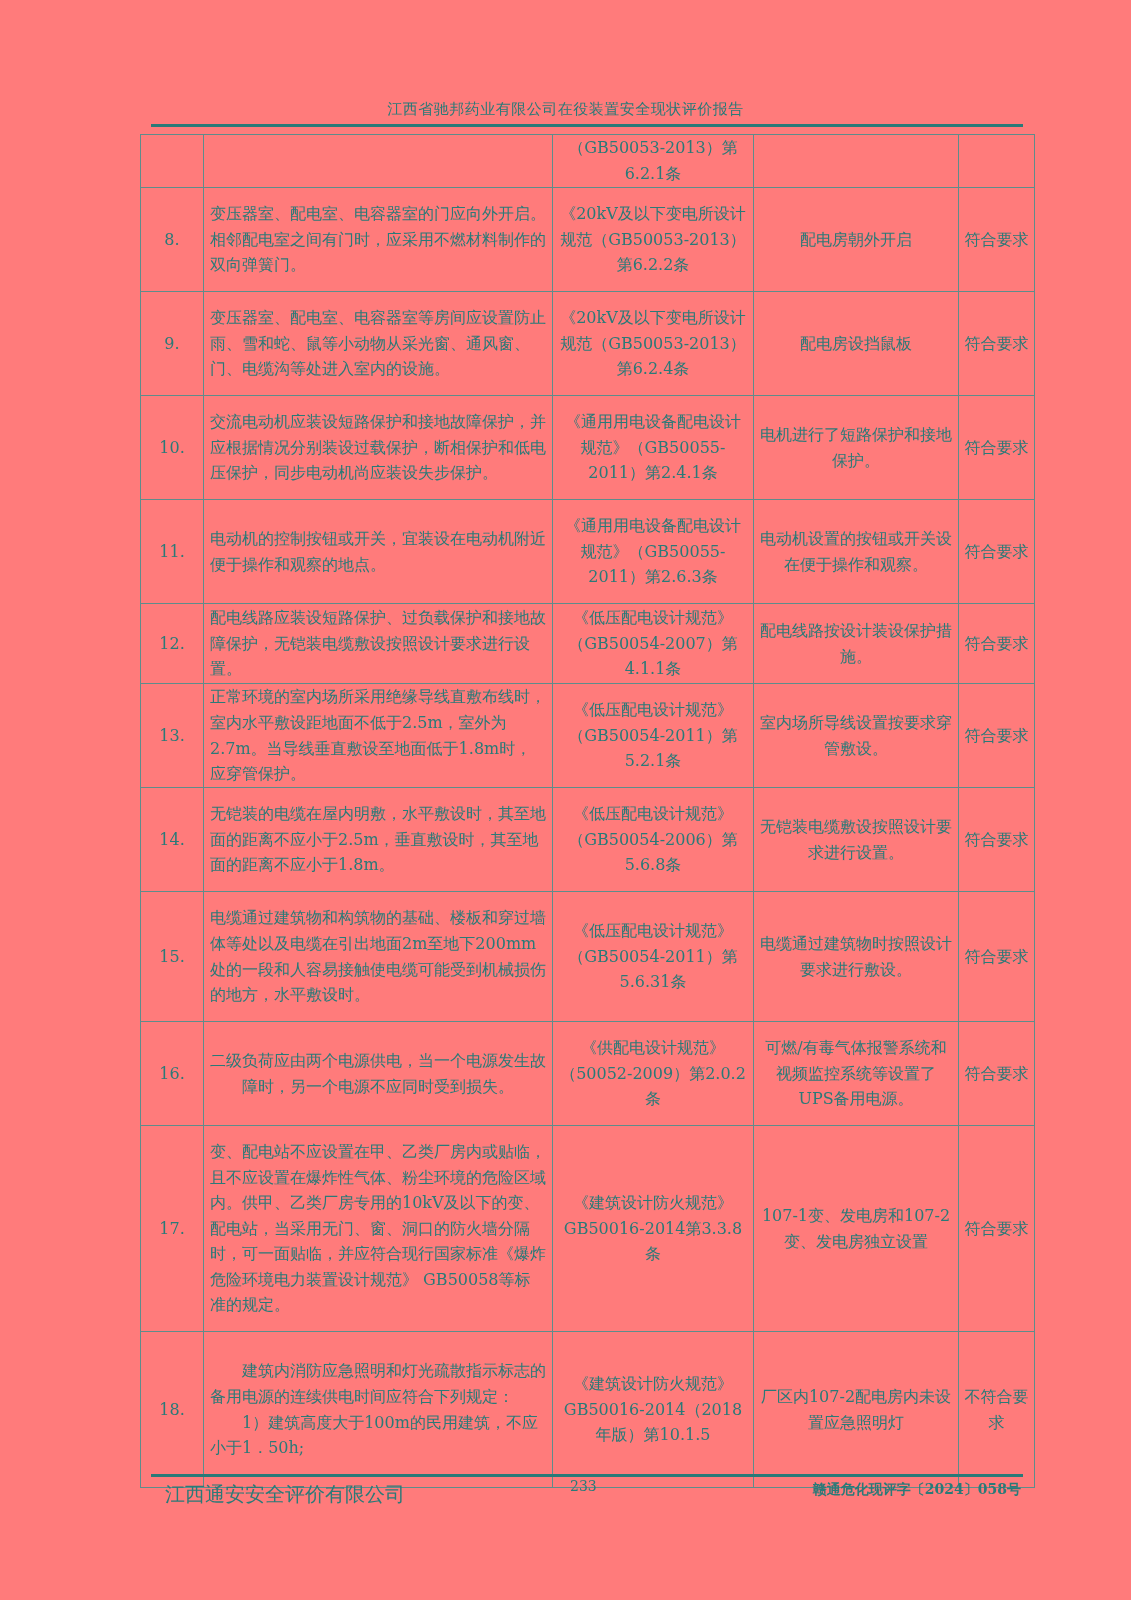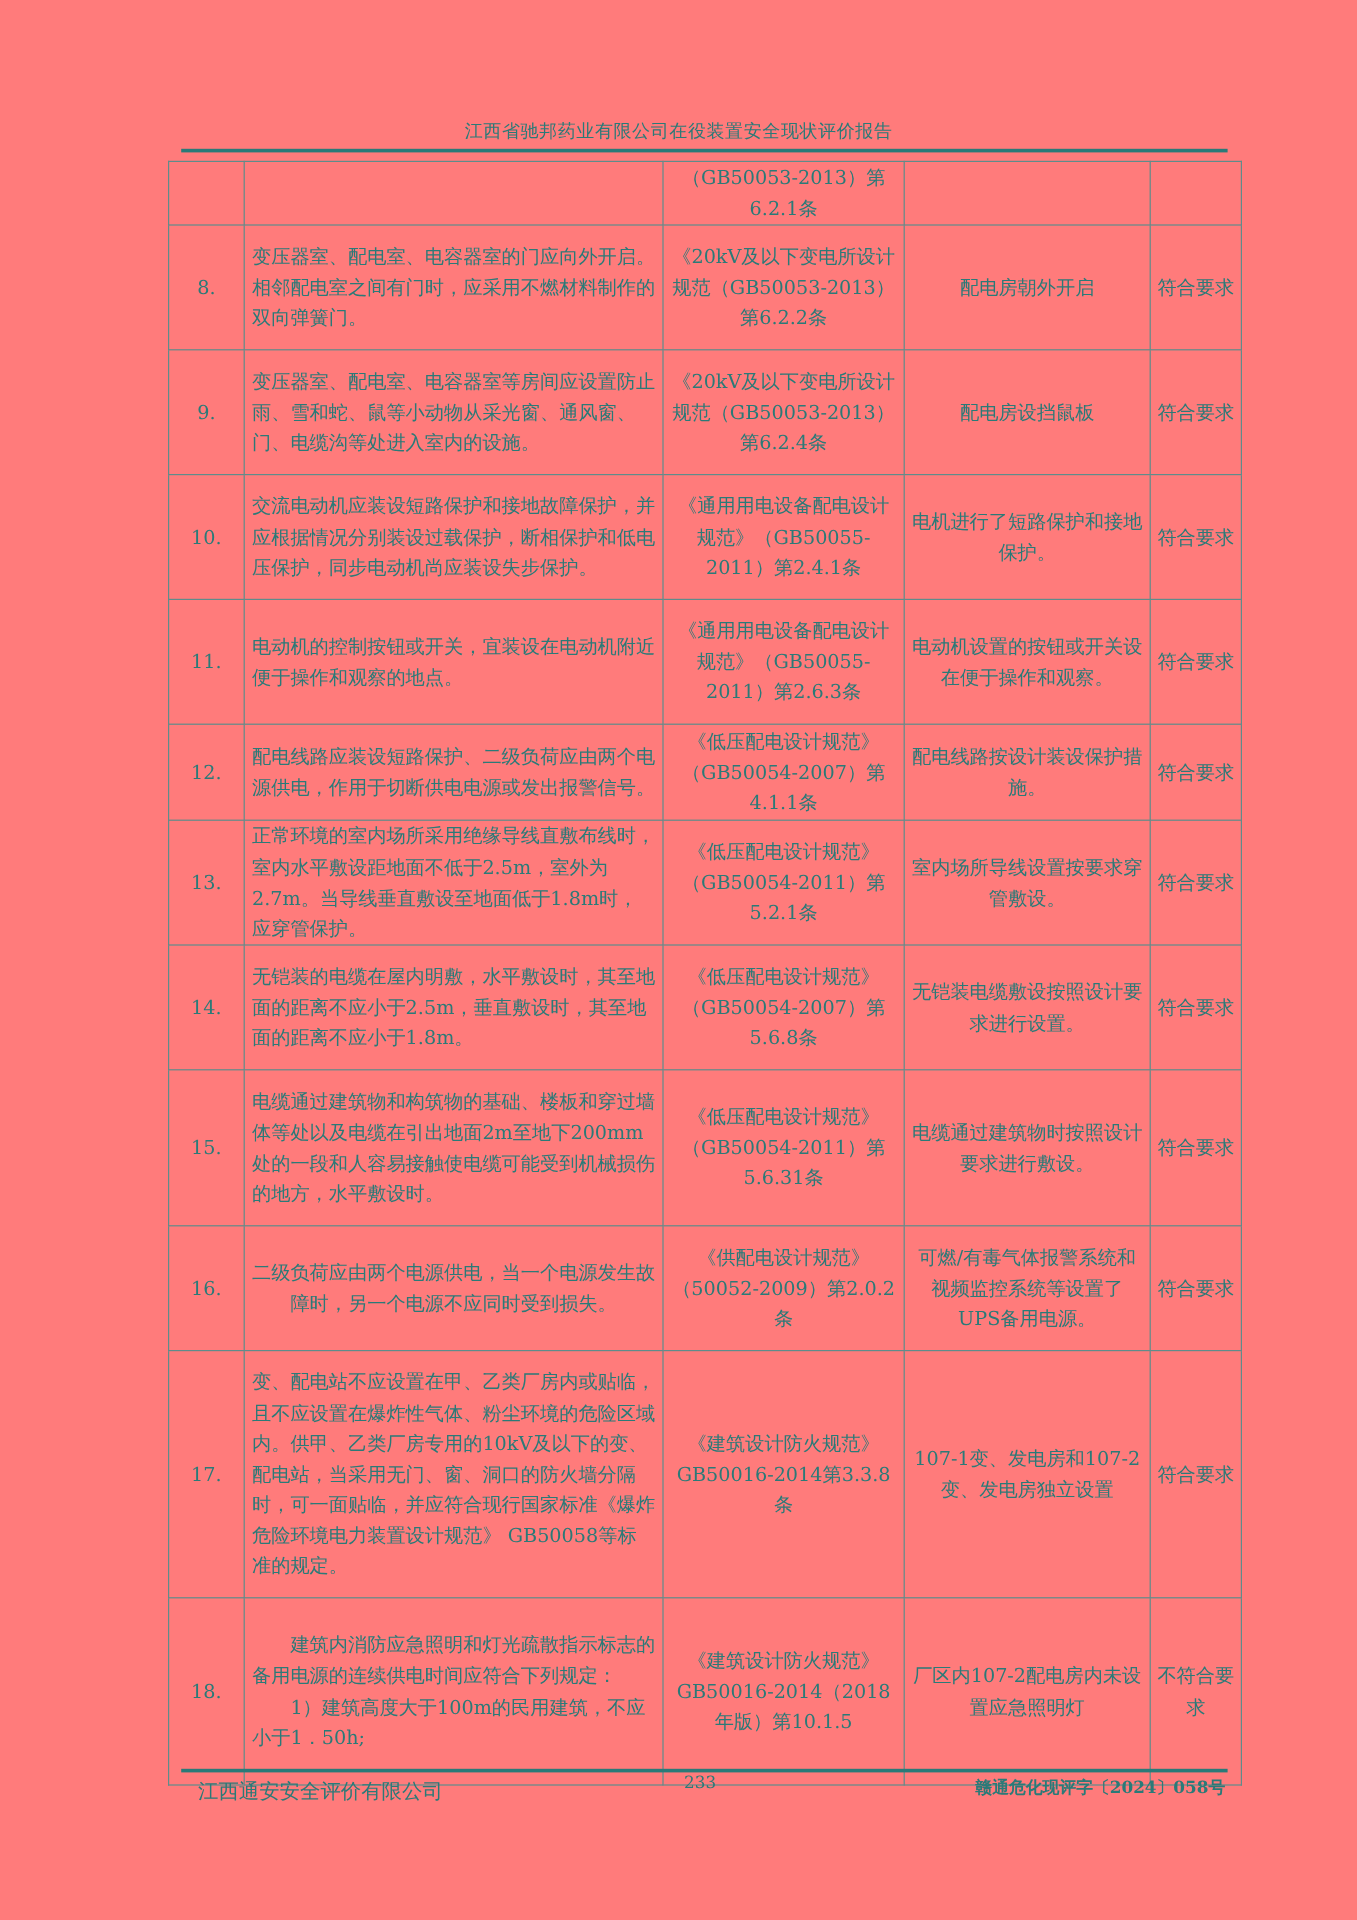--- a/index.html
+++ b/index.html
@@ -9,21 +9,21 @@
   .rule { position:absolute; left:151px; width:872px; height:3px; background:#2a7a78; }
   .rule.top { top:124px; }
   .rule.bottom { top:1474px; }
   table { position:absolute; left:140px; top:134px; width:894px; border-collapse:collapse; table-layout:fixed; }
   td { border:1px solid #5f8c8b; vertical-align:middle; font-size:16px; line-height:25.6px; padding:0 6px; color:#2a7a78; }
   td.num { text-align:center; }
   td.req { text-align:left; }
   td.basis, td.actual, td.result { text-align:center; }
   td.result { padding:0 4px; }
   .indent { text-indent:2em; }
-  .footer { position:absolute; top:1481px; font-size:17px; color:#2a7a78; }
+  .footer { position:absolute; top:1481px; font-size:20px; color:#2a7a78; }
   .footer.left { left:165px; }
   .footer.center { left:570px; font-size:14px; top:1478px; }
   .footer.right { right:110px; font-weight:bold; font-size:14px; }
 </style>
 </head>
 <body>
 
 <div class="header-title">江西省驰邦药业有限公司在役装置安全现状评价报告</div>
 <div class="rule top"></div>
 
@@ -66,36 +66,36 @@
     </tr>
     <tr style="height:104px">
       <td class="num">11.</td>
       <td class="req">电动机的控制按钮或开关，宜装设在电动机附近便于操作和观察的地点。</td>
       <td class="basis">《通用用电设备配电设计规范》（GB50055-2011）第2.6.3条</td>
       <td class="actual">电动机设置的按钮或开关设在便于操作和观察。</td>
       <td class="result">符合要求</td>
     </tr>
     <tr style="height:80px">
       <td class="num">12.</td>
-      <td class="req">配电线路应装设短路保护、二级负荷应由两个电源供电，作用于切断供电电源或发出报警信号。</td>
+      <td class="req">配电线路应装设短路保护、过负载保护和接地故障保护，无铠装电缆敷设按照设计要求进行设置。</td>
       <td class="basis">《低压配电设计规范》（GB50054-2007）第4.1.1条</td>
       <td class="actual">配电线路按设计装设保护措施。</td>
       <td class="result">符合要求</td>
     </tr>
     <tr style="height:104px">
       <td class="num">13.</td>
       <td class="req">正常环境的室内场所采用绝缘导线直敷布线时，室内水平敷设距地面不低于2.5m，室外为2.7m。当导线垂直敷设至地面低于1.8m时，应穿管保护。</td>
       <td class="basis">《低压配电设计规范》（GB50054-2011）第5.2.1条</td>
       <td class="actual">室内场所导线设置按要求穿管敷设。</td>
       <td class="result">符合要求</td>
     </tr>
     <tr style="height:104px">
       <td class="num">14.</td>
       <td class="req">无铠装的电缆在屋内明敷，水平敷设时，其至地面的距离不应小于2.5m，垂直敷设时，其至地面的距离不应小于1.8m。</td>
-      <td class="basis">《低压配电设计规范》（GB50054-2007）第5.6.8条</td>
+      <td class="basis">《低压配电设计规范》（GB50054-2006）第5.6.8条</td>
       <td class="actual">无铠装电缆敷设按照设计要求进行设置。</td>
       <td class="result">符合要求</td>
     </tr>
     <tr style="height:130px">
       <td class="num">15.</td>
       <td class="req">电缆通过建筑物和构筑物的基础、楼板和穿过墙体等处以及电缆在引出地面2m至地下200mm处的一段和人容易接触使电缆可能受到机械损伤的地方，水平敷设时。</td>
       <td class="basis">《低压配电设计规范》（GB50054-2011）第5.6.31条</td>
       <td class="actual">电缆通过建筑物时按照设计要求进行敷设。</td>
       <td class="result">符合要求</td>
     </tr>

